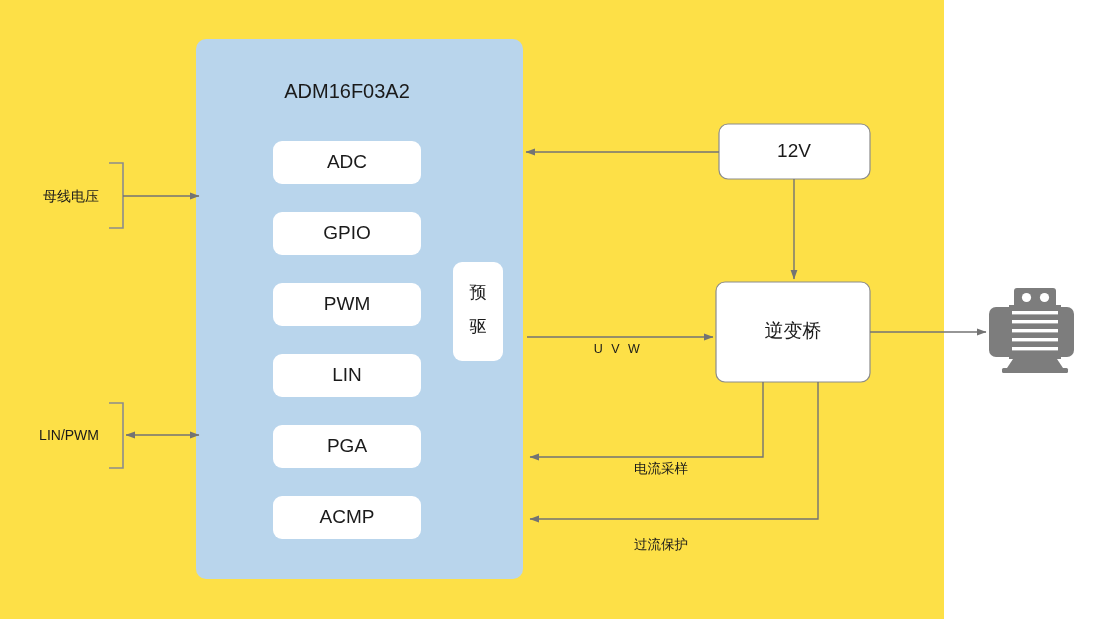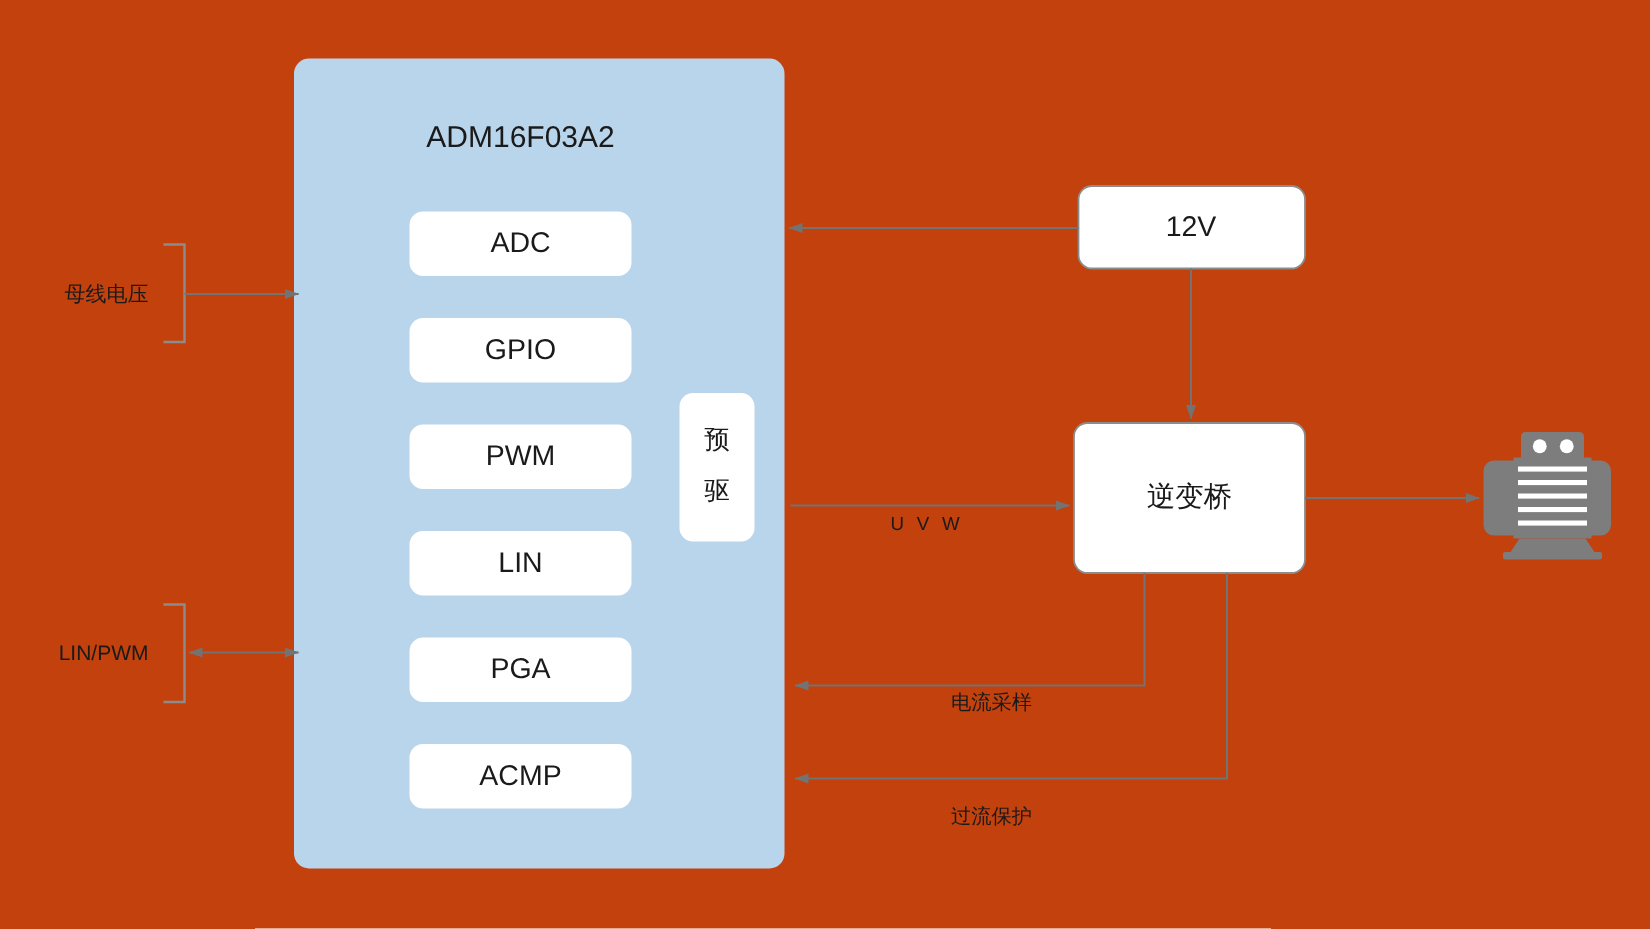--- a/index.html
+++ b/index.html
@@ -8,23 +8,23 @@
     background: #ffffff;
   }
   body {
     width: 1100px;
     height: 619px;
     font-family: "Liberation Sans", "DejaVu Sans", sans-serif;
     overflow: hidden;
   }
   #diagram-root {
     position: relative;
-    width: 1100px;
+    width: 944px;
     height: 619px;
-    background: #c2410c;
+    background: #fde047;
   }
   svg.diagram-canvas {
     position: absolute;
     top: 0;
     left: 0;
     width: 1100px;
     height: 619px;
     display: block;
   }
   .mcu-panel {

